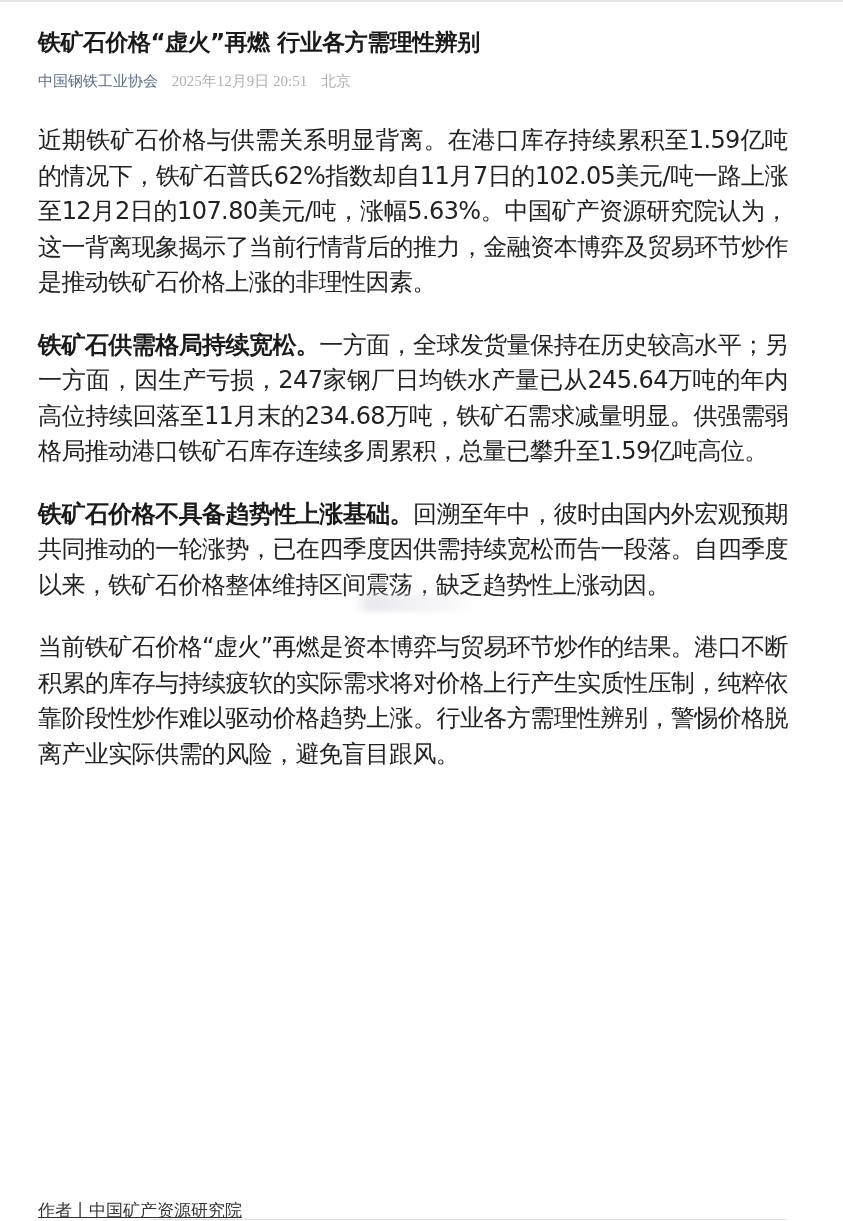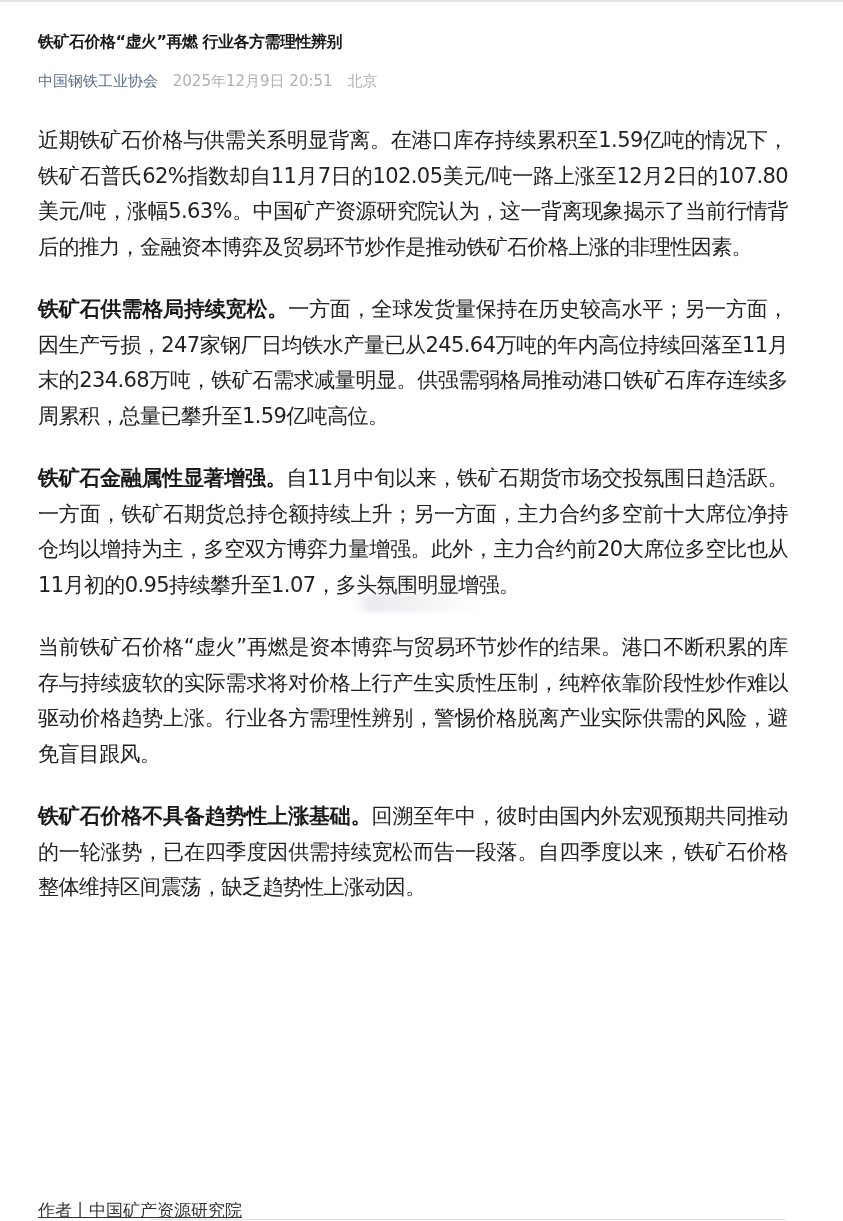--- a/index.html
+++ b/index.html
@@ -22,45 +22,46 @@
       height: 2px;
       background: #e4e4e4;
     }
     .article {
       position: absolute;
       left: 38px;
       top: 24px;
       width: 750px;
     }
     .title {
-      font-size: 16px;
+      font-size: 23px;
       font-weight: bold;
       color: #1a1a1a;
       line-height: 36px;
       margin: 0;
       letter-spacing: -0.5px;
     }
     .meta {
       margin-top: 10px;
       font-size: 15px;
       line-height: 22px;
       color: #b0b0b0;
       white-space: nowrap;
+      font-family: Liberation Serif, serif;
     }
     .meta .source {
       color: #5d6e88;
       text-decoration: none;
       margin-right: 10px;
     }
     .meta .date { margin-right: 10px; }
     .body {
       margin-top: 31px;
     }
     .para {
-      font-size: 21px;
+      font-size: 24px;
       line-height: 35.5px;
       margin: 0 0 27px 0;
       text-align: justify;
       letter-spacing: -0.6px;
       color: #222222;
     }
     .para .lead {
       font-weight: bold;
       color: #1a1a1a;
     }
@@ -107,27 +108,24 @@
   </div>
 
   <div class="body">
     <p class="para">
       <span>近期铁矿石价格与供需关系明显背离。在港口库存持续累积至1.59亿吨的情况下，铁矿石普氏62%指数却自11月7日的102.05美元/吨一路上涨至12月2日的107.80美元/吨，涨幅5.63%。中国矿产资源研究院认为，这一背离现象揭示了当前行情背后的推力，金融资本博弈及贸易环节炒作是推动铁矿石价格上涨的非理性因素。</span>
     </p>
     <p class="para">
       <span class="lead">铁矿石供需格局持续宽松。</span><span>一方面，全球发货量保持在历史较高水平；另一方面，因生产亏损，247家钢厂日均铁水产量已从245.64万吨的年内高位持续回落至11月末的234.68万吨，铁矿石需求减量明显。供强需弱格局推动港口铁矿石库存连续多周累积，总量已攀升至1.59亿吨高位。</span>
     </p>
     <p class="para">
-      <span class="lead">铁矿石金融属性显著增强。</span><span>自11月中旬以来，铁矿石期货市场交投氛围日趋活跃。一方面，铁矿石期货总持仓额持续上升；另一方面，主力合约多空前十大席位净持仓均以增持为主，多空双方博弈力量增强。此外，主力合约前20大席位多空比也从11月初的0.95持续攀升至1.07，多头氛围明显增强。</span>
+      <span class="lead">铁矿石价格不具备趋势性上涨基础。</span><span>回溯至年中，彼时由国内外宏观预期共同推动的一轮涨势，已在四季度因供需持续宽松而告一段落。自四季度以来，铁矿石价格整体维持区间震荡，缺乏趋势性上涨动因。</span>
     </p>
     <p class="para">
       <span>当前铁矿石价格“虚火”再燃是资本博弈与贸易环节炒作的结果。港口不断积累的库存与持续疲软的实际需求将对价格上行产生实质性压制，纯粹依靠阶段性炒作难以驱动价格趋势上涨。行业各方需理性辨别，警惕价格脱离产业实际供需的风险，避免盲目跟风。</span>
-    </p>
-    <p class="para">
-      <span class="lead">铁矿石价格不具备趋势性上涨基础。</span><span>回溯至年中，彼时由国内外宏观预期共同推动的一轮涨势，已在四季度因供需持续宽松而告一段落。自四季度以来，铁矿石价格整体维持区间震荡，缺乏趋势性上涨动因。</span>
     </p>
   </div>
 </article>
 
 <div class="watermark"></div>
 
 <div class="author">作者丨中国矿产资源研究院</div>
 <div class="author-rule"></div>
 
 </body></html>

